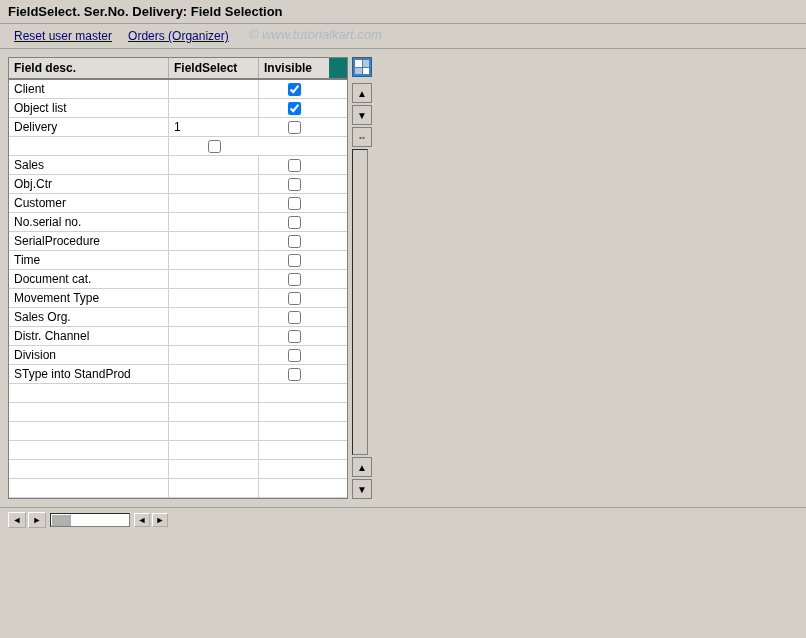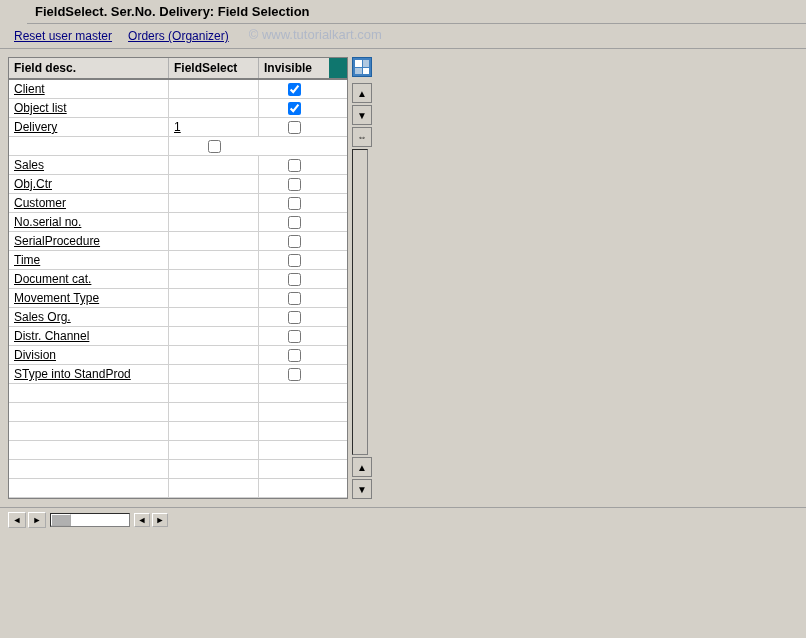--- a/index.html
+++ b/index.html
@@ -10,41 +10,41 @@
       width: 806px;
       height: 638px;
       overflow: hidden;
     }
     .title-bar {
       background: #d4d0c8;
       padding: 4px 8px;
       font-weight: bold;
       font-size: 13px;
       border-bottom: 1px solid #a0a0a0;
-      margin-left: 27px;
     }
     .menu-bar {
       background: #d4d0c8;
       padding: 3px 8px;
       border-bottom: 1px solid #a0a0a0;
       display: flex;
       align-items: flex-start;
       gap: 4px;
     }
     .menu-item {
       padding: 2px 6px;
       cursor: pointer;
       font-size: 12px;
       color: #000080;
       text-decoration: underline;
     }
     .watermark {
       color: #b0b8c8;
       font-size: 13px;
       margin-left: 10px;
+      font-style: italic;
     }
     .main-content {
       display: flex;
       padding: 8px;
       gap: 4px;
       background: #d4d0c8;
     }
     .table-container {
       border: 1px solid #808080;
       background: #ffffff;
@@ -61,21 +61,20 @@
       padding: 3px 5px;
       font-weight: bold;
       font-size: 12px;
       border-right: 1px solid #b0b0b0;
       background: #e0ddd8;
     }
     .th:last-child { border-right: none; }
     .table-body {
       overflow-y: auto;
       max-height: 480px;
-      text-decoration: underline;
     }
     .table-row {
       display: grid;
       grid-template-columns: 160px 90px 70px;
       border-bottom: 1px solid #d0d0d0;
     }
     .td {
       padding: 2px 5px;
       font-size: 12px;
       border-right: 1px solid #d0d0d0;

